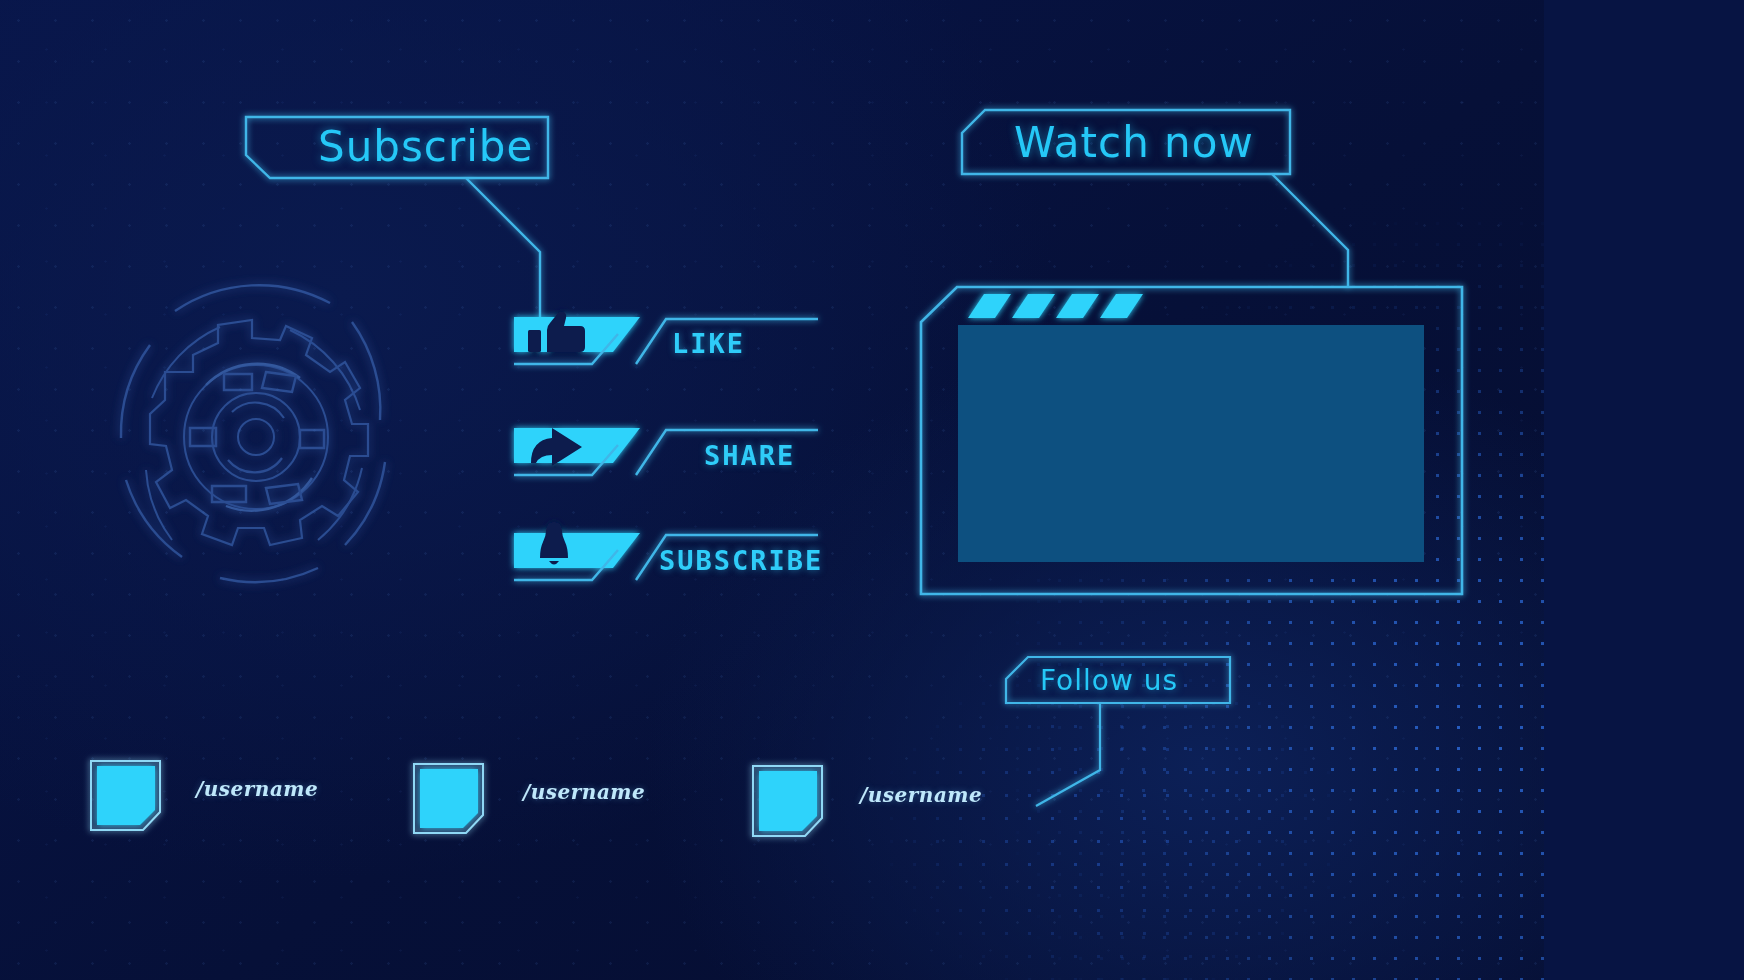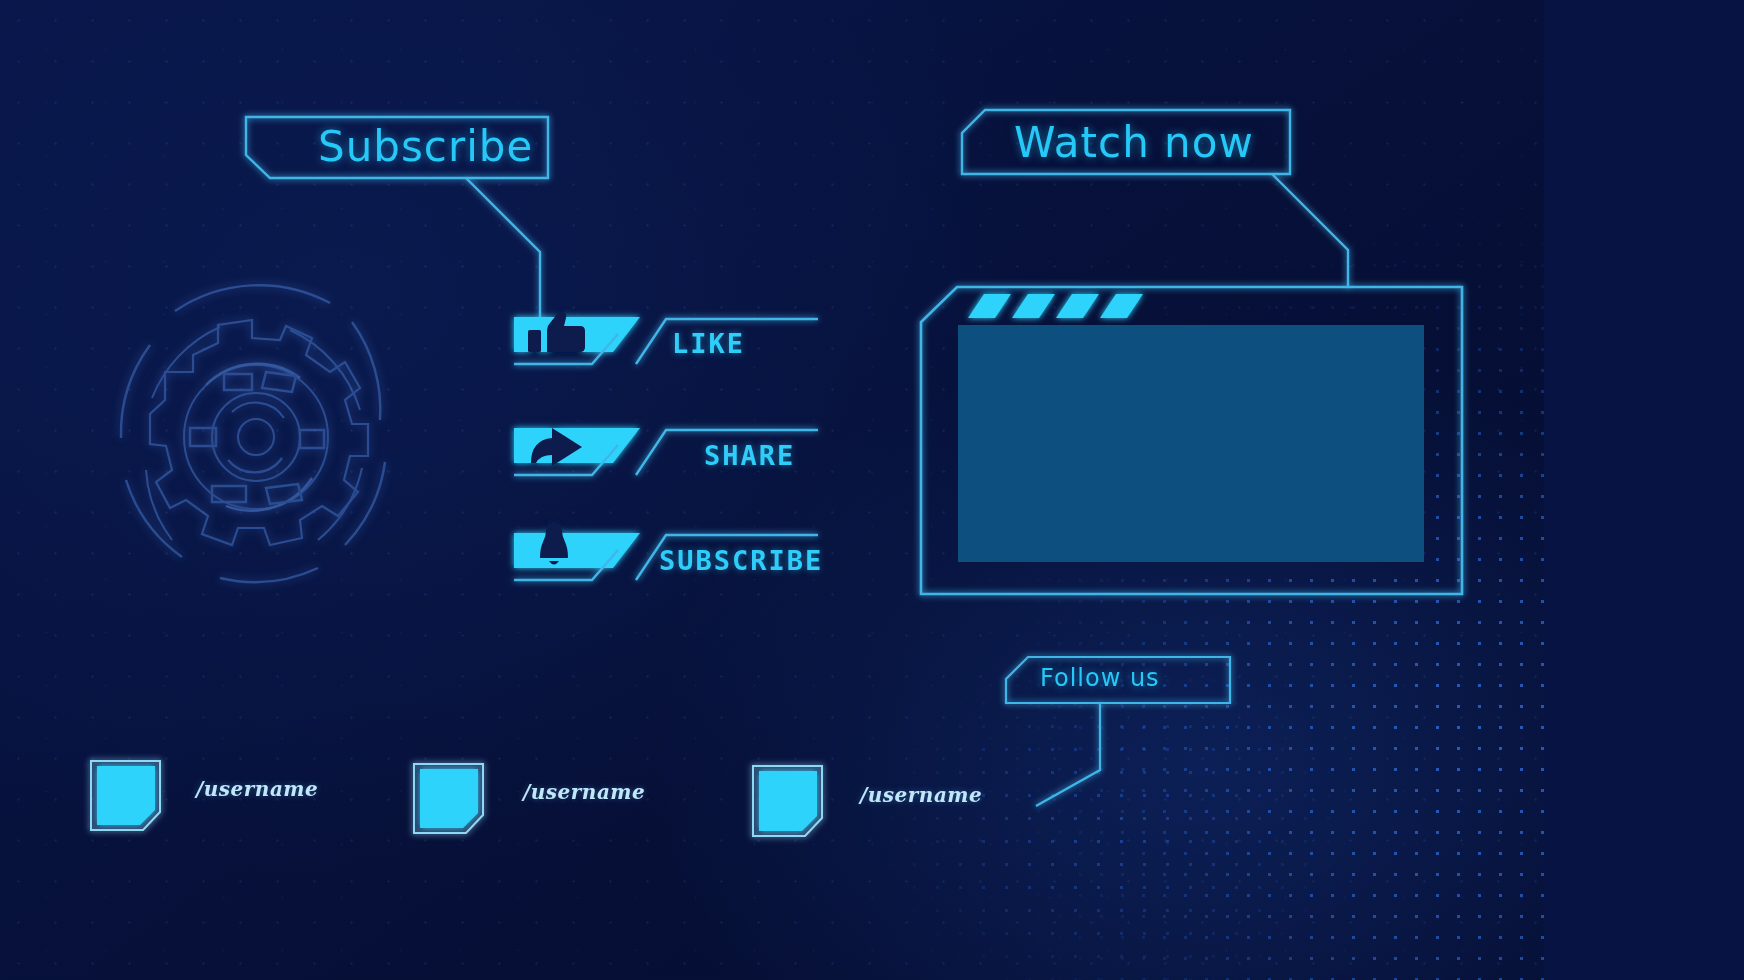--- a/index.html
+++ b/index.html
@@ -65,21 +65,21 @@
 
   
   .banner-label {
     font-size: 42px;
     font-weight: 400;
     font-family: "DejaVu Sans", sans-serif;
     letter-spacing: 1px;
   }
   #subscribe-banner-text { left: 318px; top: 122px; }
   #watch-banner-text { left: 1014px; top: 118px; }
-  #follow-banner-text { left: 1040px; top: 664px; font-size: 24px; }
+  #follow-banner-text { left: 1040px; top: 664px; font-size: 28px; }
 
   
   .action-label {
     font-size: 27px;
     font-family: "DejaVu Sans Mono", monospace;
     font-weight: 700;
     letter-spacing: 2px;
     color: #2fcdf9;
     text-shadow: 0 0 7px rgba(47,205,249,.5);
   }

